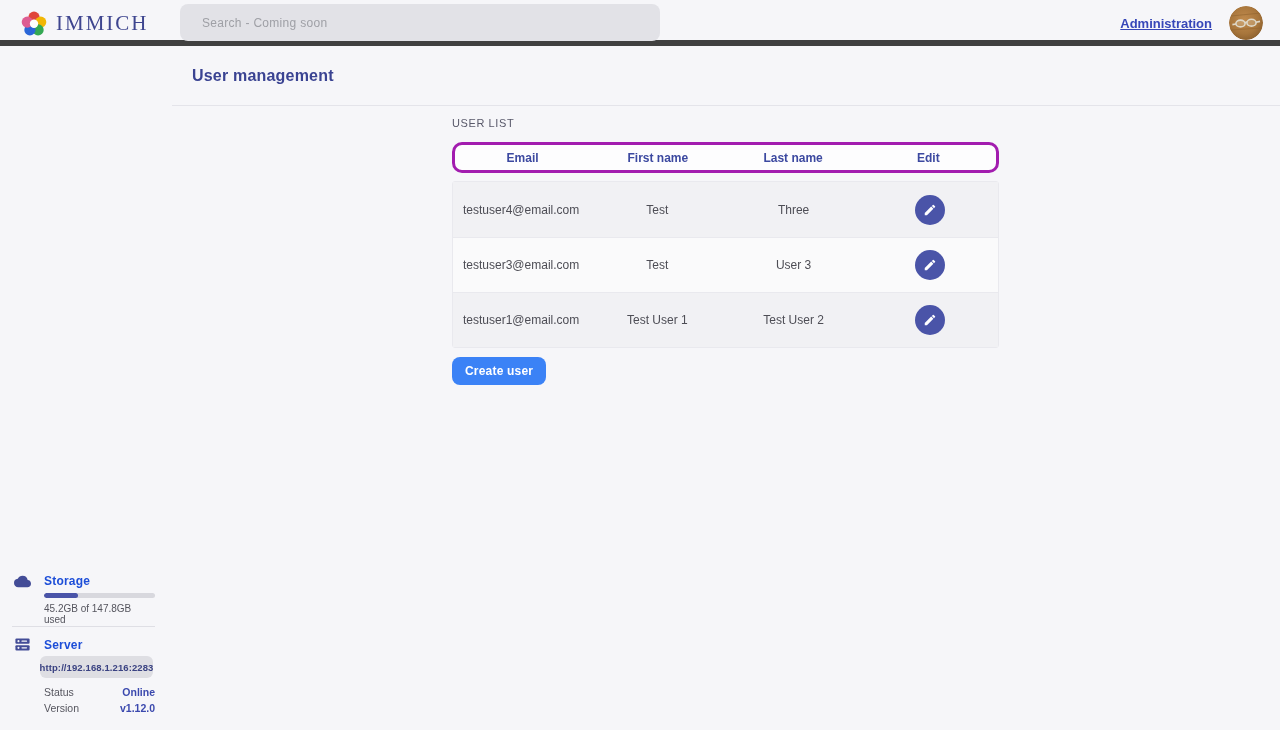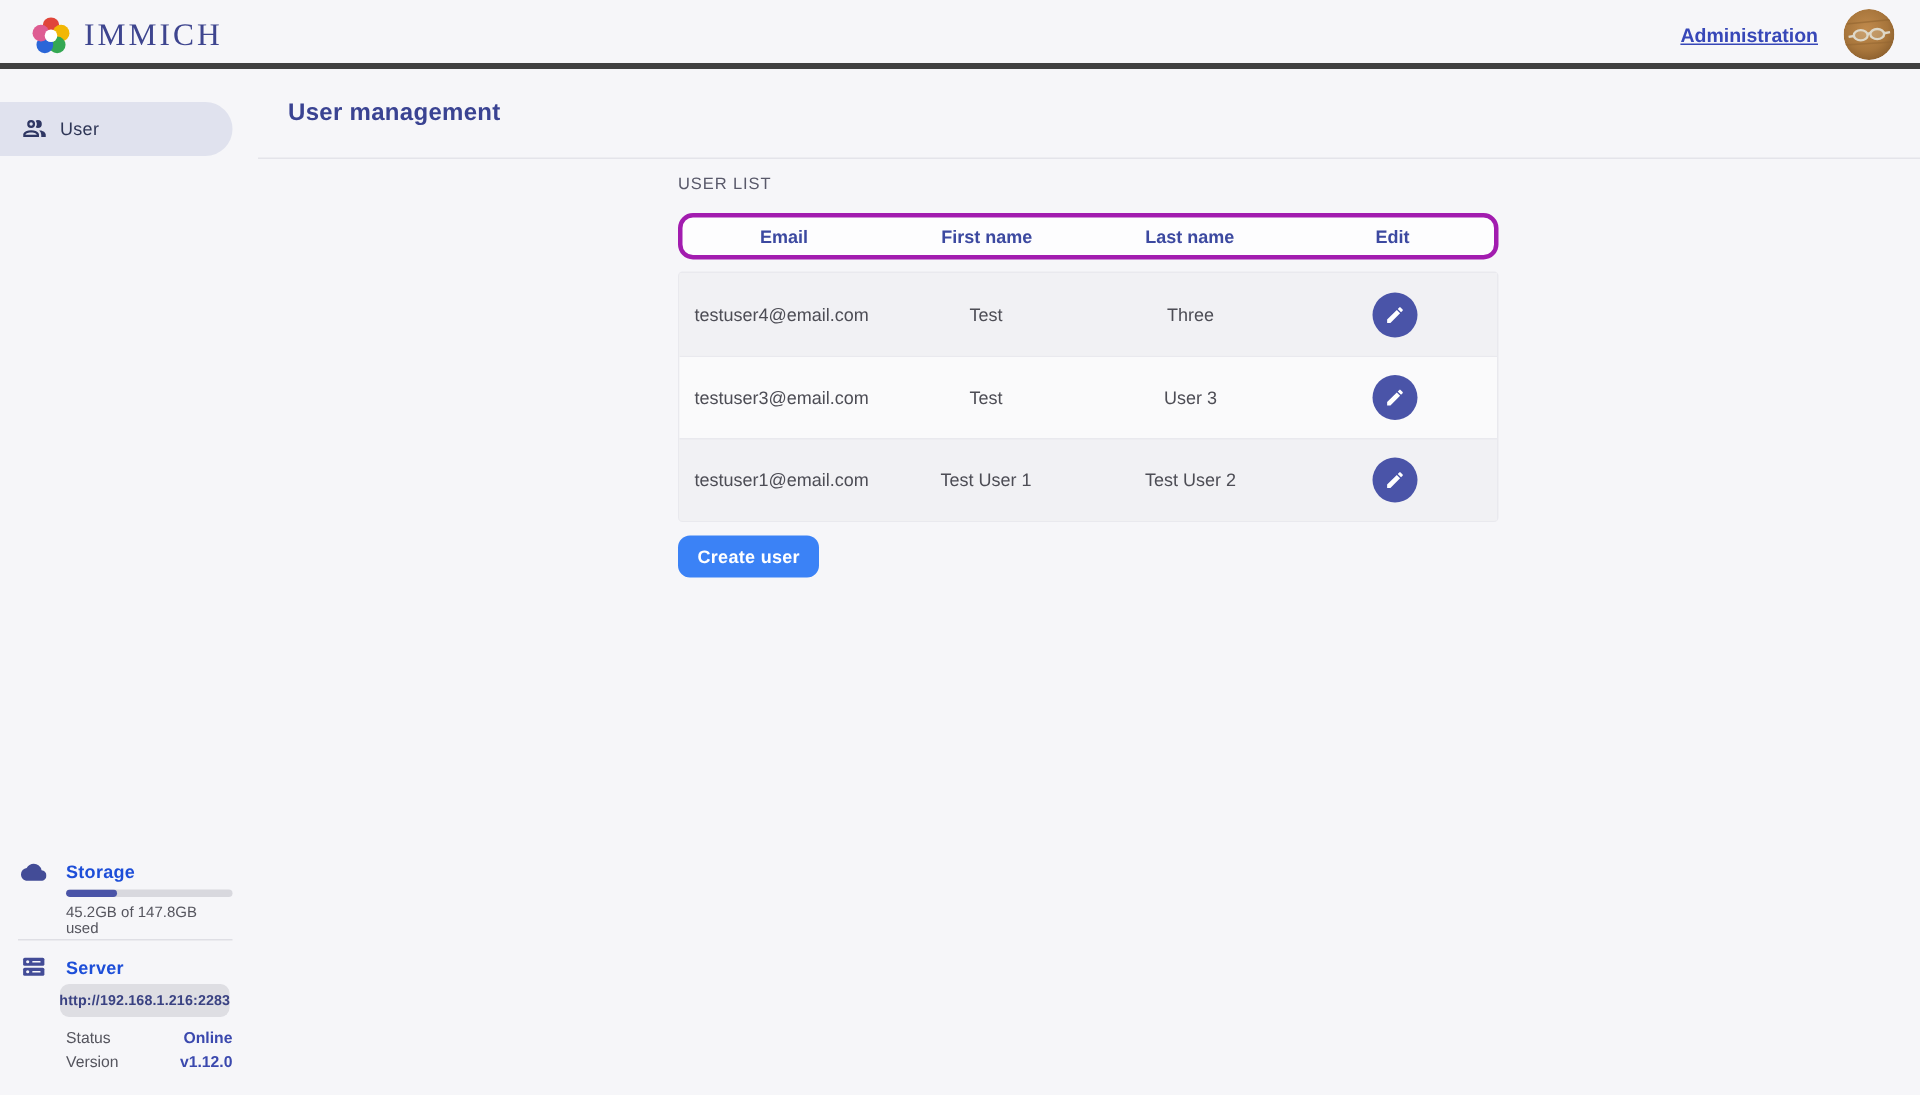--- a/index.html
+++ b/index.html
@@ -7,21 +7,21 @@
   body {
     font-family:"Liberation Sans", sans-serif;
     background:#f6f6f9;
     color:#4a4a52;
     position:relative;
     overflow:hidden;
   }
   
   .topbar {
     position:absolute; top:0; left:0; width:1280px; height:46px;
-    background:#f6f6f9; border-bottom:4px solid #404040;
+    background:#f6f6f9; border-bottom:6px solid #404040;
     display:flex; align-items:center;
   }
   .logo { position:absolute; left:20px; top:0; height:46px; display:flex; align-items:center; gap:8px; }
   .logo-word {
     font-family:"Liberation Serif", serif;
     font-size:21px; letter-spacing:2px; color:#3e458f; font-weight:500;
   }
   .searchbox {
     position:absolute; left:180px; top:4px; width:480px; height:37px;
     background:#e2e2e7; border:none; border-radius:8px;
@@ -118,20 +118,21 @@
         <circle cx="18.1" cy="20.9" r="5.6" fill="#34a853"></circle>
         <circle cx="9.9" cy="20.9" r="5.6" fill="#2a66d8"></circle>
         <circle cx="7.3" cy="13.1" r="5.6" fill="#de5c92"></circle>
         <circle cx="14" cy="14.8" r="4.2" fill="#ffffff"></circle>
         <polygon points="14,10.6 15.3,13.5 18.2,14.8 15.3,16.1 14,19 12.7,16.1 9.8,14.8 12.7,13.5" fill="#ffffff"></polygon>
       </svg>
     </span>
     <span class="logo-word">IMMICH</span>
   </div>
 
+  <input class="searchbox" type="text" placeholder="Search - Coming soon" style="">
 
   <a class="admin-link">Administration</a>
 
   <span class="avatar">
     <svg width="34" height="34" viewBox="0 0 34 34">
       <defs>
         <radialGradient id="woodg" cx="45%" cy="40%" r="75%">
           <stop offset="0%" stop-color="#c08a4c"></stop>
           <stop offset="55%" stop-color="#a8763c"></stop>
           <stop offset="100%" stop-color="#7d5427"></stop>
@@ -146,28 +147,20 @@
         <path d="M16 17.2 Q17 15.6 18 16.4" fill="none"></path>
         <path d="M27 16.2 L31 15.4" fill="none"></path>
         <path d="M7 18 L3.4 18.6" fill="none"></path>
       </g>
     </svg>
   </span>
 </div>
 
 <div class="sidebar">
 
-  <div class="nav-pill">
-    <span class="nav-icon">
-      <svg width="18" height="18" viewBox="0 0 24 24" fill="#2f3763">
-        <path d="M13.07 10.41A5 5 0 0 0 13.07 4.59A3.39 3.39 0 0 1 15 4A3.5 3.5 0 0 1 15 11A3.39 3.39 0 0 1 13.07 10.41M5.5 7.5A3.5 3.5 0 1 1 9 11A3.5 3.5 0 0 1 5.5 7.5M7.5 7.5A1.5 1.5 0 1 0 9 6A1.5 1.5 0 0 0 7.5 7.5M16 17V19H2V17S2 13 9 13 16 17 16 17M14 17C13.86 16.22 12.67 15 9 15S4.07 16.31 4 17M15.95 13A5.32 5.32 0 0 1 18 17V19H22V17S22 13.37 15.94 13Z"></path>
-      </svg>
-    </span>
-    <span class="nav-label">User</span>
-  </div>
 
   <span class="side-icon" style="top:527px;">
     <svg width="17" height="17" viewBox="0 0 24 24" fill="#434c97">
       <path d="M19.35 10.04A7.49 7.49 0 0 0 12 4C9.11 4 6.6 5.64 5.35 8.04A5.994 5.994 0 0 0 0 14c0 3.31 2.69 6 6 6h13c2.76 0 5-2.24 5-5 0-2.64-2.05-4.78-4.65-4.96Z"></path>
     </svg>
   </span>
   <span class="side-title storage-title">Storage</span>
   <div class="progress-track">
     <div class="progress-fill" style="width: 30.6%;"></div>
   </div>

